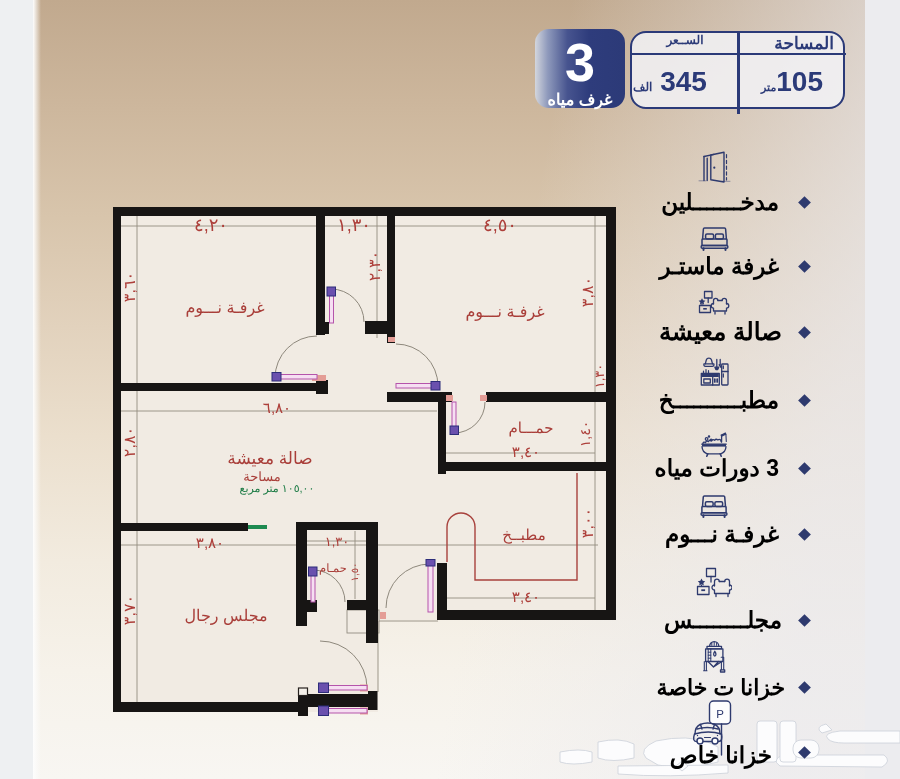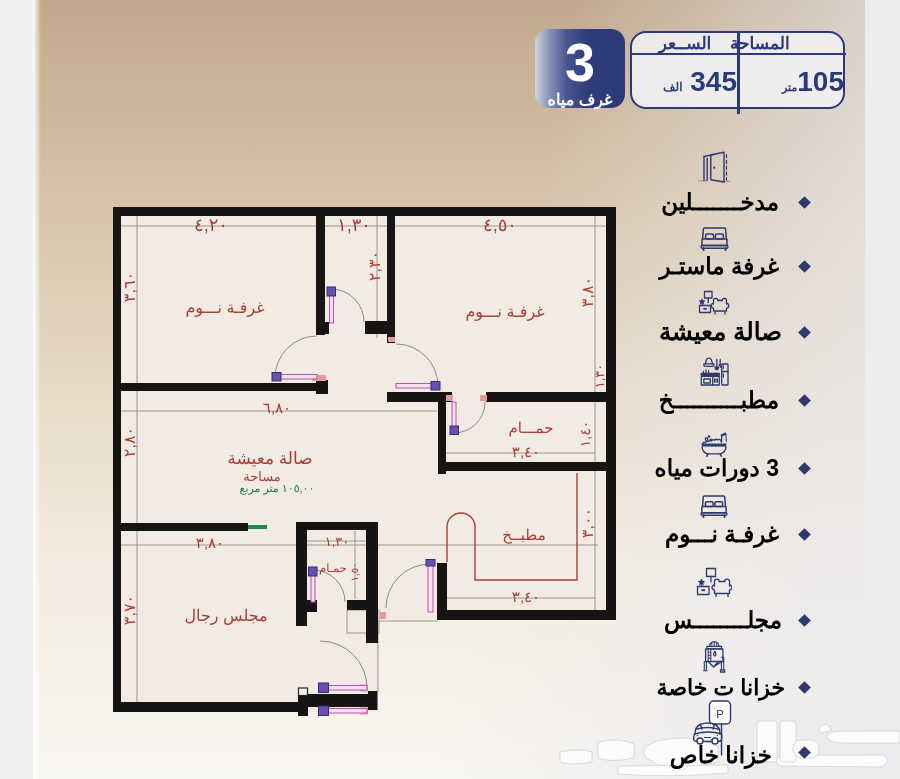--- a/index.html
+++ b/index.html
@@ -35,29 +35,29 @@
 </div>
 
 <div class="abs" style="left:630px;top:31px;width:211px;height:74px;border-radius:16px;
      border:2.5px solid #2b3a78;background:rgba(242,242,246,0.85);"></div>
 
 <div class="abs" style="left:737px;top:31px;width:2.5px;height:83px;background:#2b3a78;"></div>
 
 <div class="abs" style="left:630px;top:52.5px;width:216px;height:2.5px;background:#2b3a78;"></div>
 
 <div class="abs" style="left:633px;top:33px;width:104px;height:18px;text-align:center;color:#2b3a78;
-     font-weight:bold;font-size:17px;direction:rtl;">الســعر</div>
-
-<div class="abs" style="left:730px;top:33px;width:104px;height:18px;text-align:left;color:#2b3a78;
+     font-weight:bold;font-size:12px;direction:rtl;">الســعر</div>
+
+<div class="abs" style="left:730px;top:33px;width:104px;height:18px;text-align:right;color:#2b3a78;
      font-weight:bold;font-size:17px;direction:rtl;">المساحة</div>
 
-<div class="abs" style="left:633px;top:68px;width:104px;text-align:right;color:#2b3a78;direction:rtl;
+<div class="abs" style="left:633px;top:68px;width:104px;text-align:left;color:#2b3a78;direction:rtl;
      font-weight:bold;font-size:28px;letter-spacing:-0.3px;line-height:1;">345 <span style="font-size:12px;">الف</span></div>
 
-<div class="abs" style="left:740px;top:68px;width:104px;color:#2b3a78;direction:rtl;
+<div class="abs" style="left:740px;top:68px;width:104px;text-align:center;color:#2b3a78;direction:rtl;
      font-weight:bold;font-size:28px;letter-spacing:-0.3px;line-height:1;">105<span style="font-size:11px;">متر</span></div>
 
 <svg class="abs" style="left:0;top:0;" width="900" height="779" viewBox="0 0 900 779" font-family="Liberation Sans, sans-serif">
 
 <path d="M113,207 H616 V620 H378 V712 H113 Z" fill="#f1ebe3"></path>
 <g stroke="#938d80" stroke-width="0.9" fill="none">
   <line x1="121" y1="226" x2="606" y2="226"></line>
   <line x1="137" y1="216" x2="137" y2="702"></line>
   <line x1="595" y1="216" x2="595" y2="610"></line>
   <line x1="377" y1="216" x2="377" y2="338"></line>

